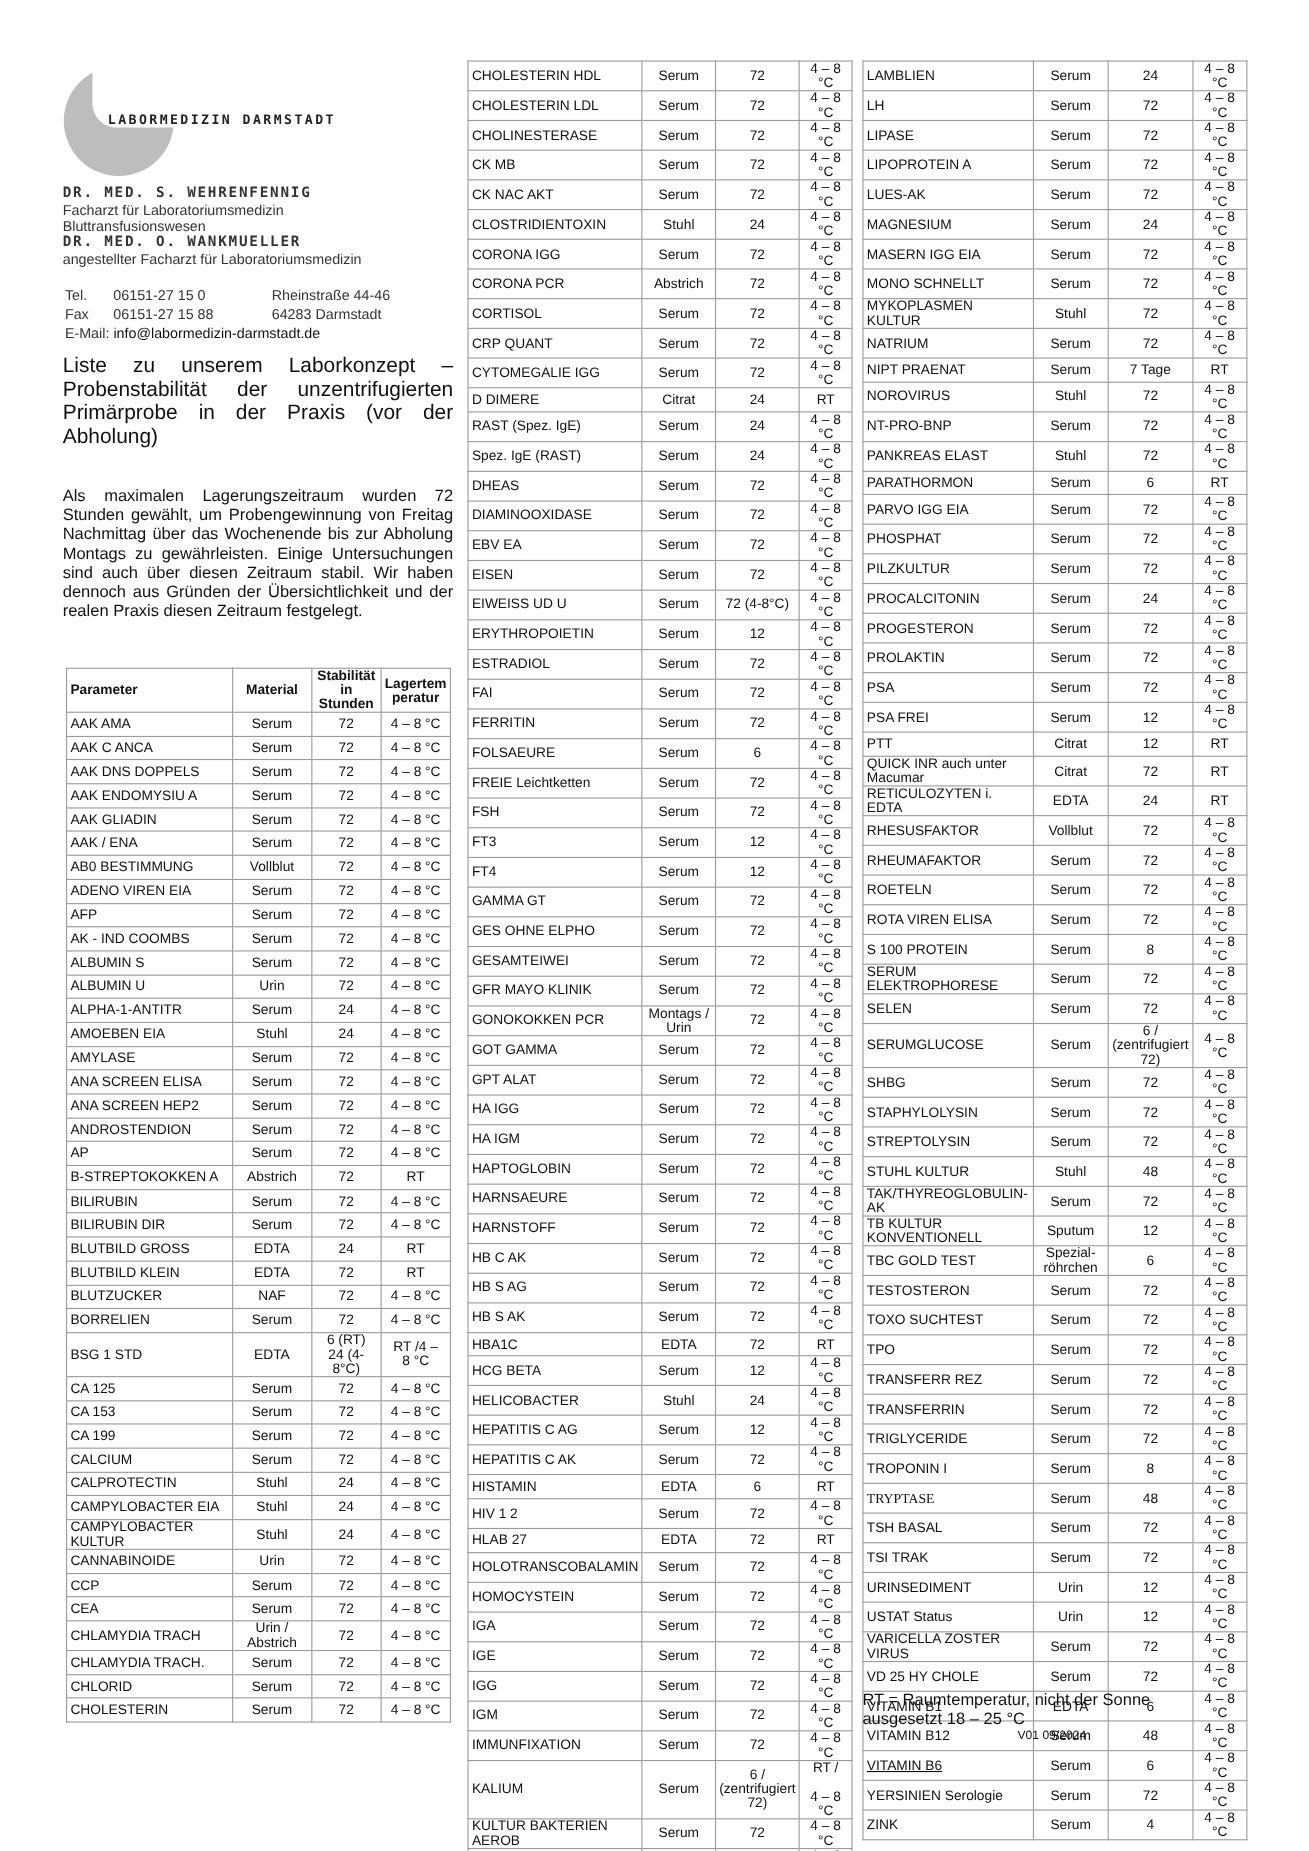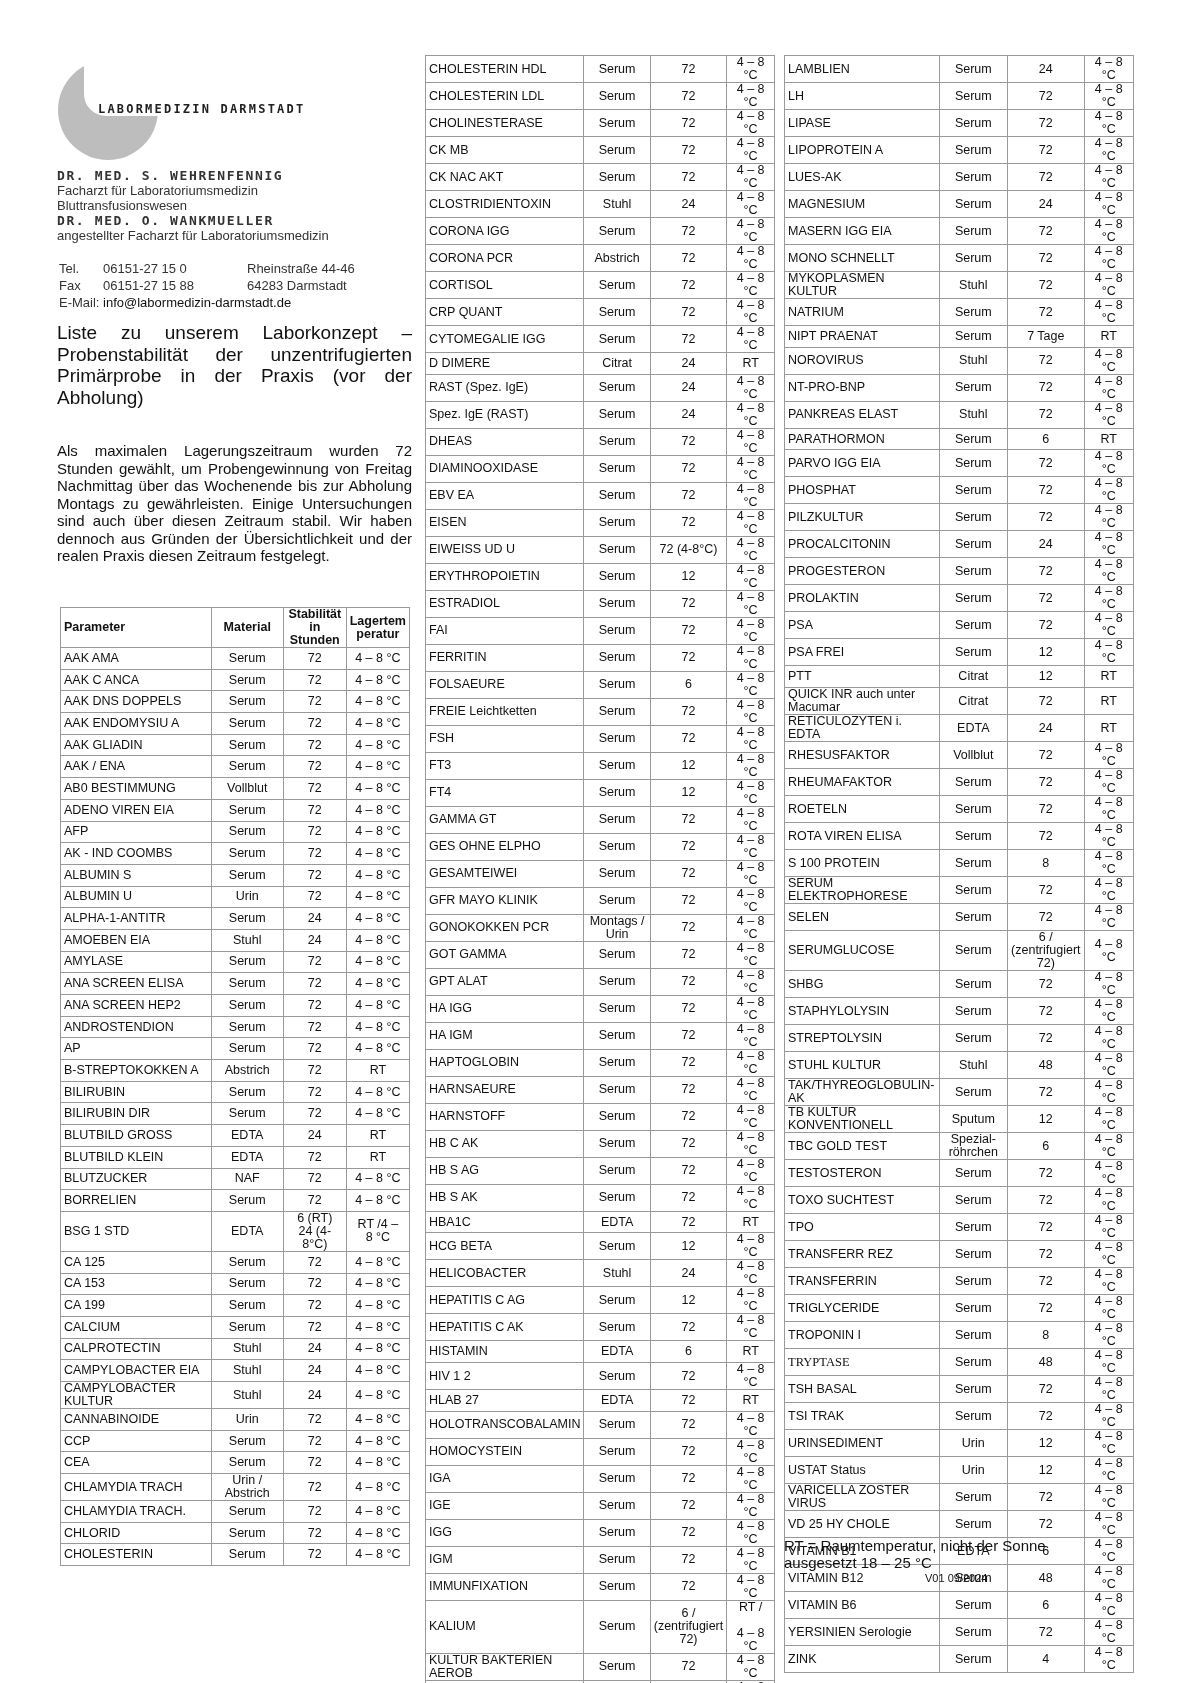--- a/index.html
+++ b/index.html
@@ -1046,21 +1046,21 @@
         <td class="c" style="white-space: pre-line;">6</td>
         <td class="c" style="white-space: pre-line;">4 – 8 °C</td>
       </tr>
       <tr>
         <td style="white-space: pre-line;">VITAMIN B12</td>
         <td class="c" style="white-space: pre-line;">Serum</td>
         <td class="c" style="white-space: pre-line;">48</td>
         <td class="c" style="white-space: pre-line;">4 – 8 °C</td>
       </tr>
       <tr>
-        <td style="white-space: pre-line;">VITAMIN B6</td>
+        <td style="white-space: pre-line; text-decoration: underline;">VITAMIN B6</td>
         <td class="c" style="white-space: pre-line;">Serum</td>
         <td class="c" style="white-space: pre-line;">6</td>
         <td class="c" style="white-space: pre-line;">4 – 8 °C</td>
       </tr>
       <tr>
         <td style="white-space: pre-line;">YERSINIEN  Serologie</td>
         <td class="c" style="white-space: pre-line;">Serum</td>
         <td class="c" style="white-space: pre-line;">72</td>
         <td class="c" style="white-space: pre-line;">4 – 8 °C</td>
       </tr>

